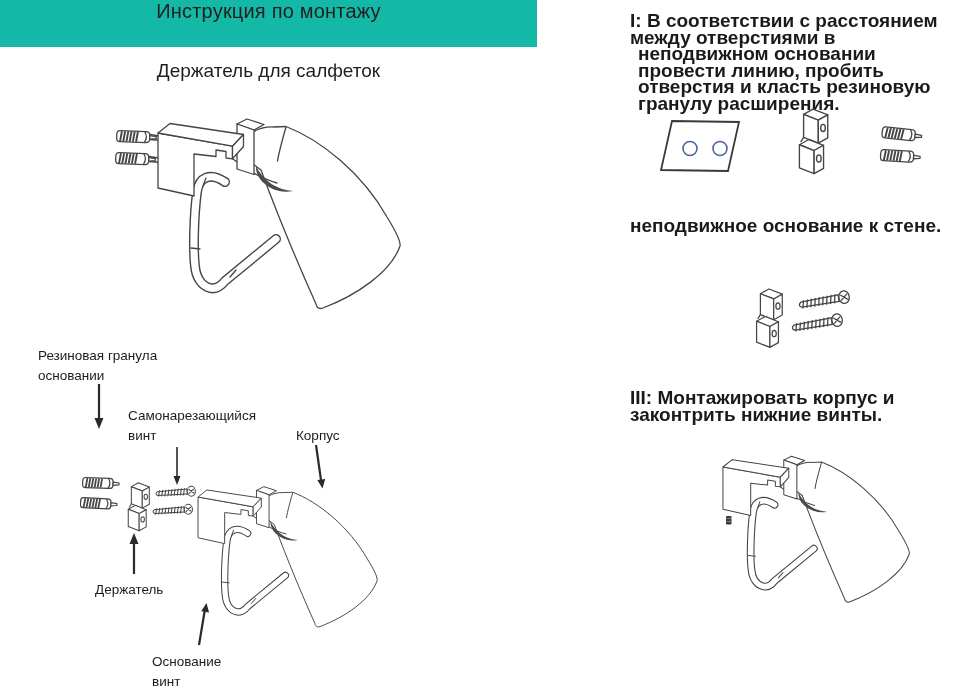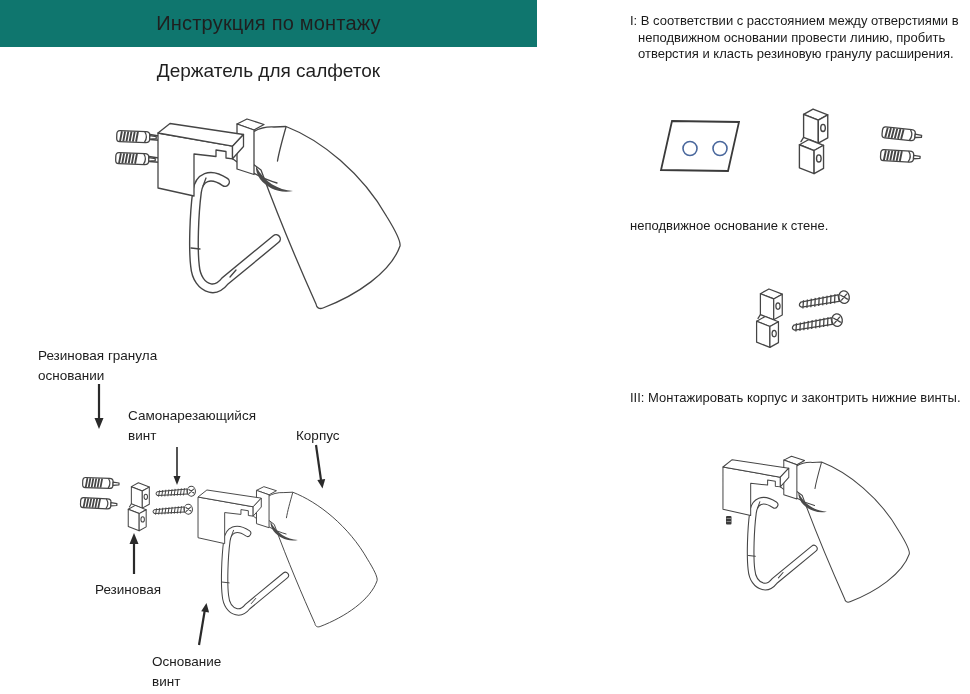--- a/index.html
+++ b/index.html
@@ -4,30 +4,30 @@
 <style>
   * { margin:0; padding:0; box-sizing:border-box; }
   html,body { background:#fff; }
   .page {
     position:relative; width:970px; height:694px; background:#ffffff;
     font-family:"Liberation Sans", sans-serif; color:#1c1c1c; overflow:hidden;
     outline:1px solid #f0f0f0;
   }
   .header-bar {
     position:absolute; left:0; top:0; width:537px; height:47px;
-    background:#0f766e; display:flex; align-items:center; justify-content:center;
+    background:#14b8a6; display:flex; align-items:flex-start; justify-content:center;
   }
   .header-title { font-size:20px; color:#1f1f1f; letter-spacing:0.2px; }
   .subtitle {
     position:absolute; left:0; top:60px; width:537px; text-align:center;
     font-size:19px; color:#1f1f1f;
   }
   .label { position:absolute; font-size:13.5px; line-height:20px; color:#1c1c1c; white-space:nowrap; }
   .label.center { }
-  .step-text { position:absolute; font-size:13px; line-height:16.5px; color:#1a1a1a; }
+  .step-text { position:absolute; font-size:19px; line-height:16.5px; color:#1a1a1a;font-weight:bold; }
   .step-text .cont { padding-left:8px; }
   svg.diagram { position:absolute; overflow:visible; }
   .ln { fill:none; stroke:#454545; stroke-width:1.3; stroke-linejoin:round; stroke-linecap:round; }
   .fw { fill:#ffffff; stroke:#454545; stroke-width:1.3; stroke-linejoin:round; }
 </style>
 </head>
 <body>
 
 <div class="page">
 
@@ -136,21 +136,21 @@
 
   <div class="label" style="left:38px; top:346px">
     <div>Резиновая гранула</div>
     <div>основании</div>
   </div>
   <div class="label center" style="left:128px; top:406px; width:145px">
     <div>Самонарезающийся</div>
     <div>винт</div>
   </div>
   <div class="label" style="left:296px; top:426px">Корпус</div>
-  <div class="label" style="left:95px; top:580px">Резиновая</div>
+  <div class="label" style="left:95px; top:580px">Держатель</div>
   <div class="label center" style="left:152px; top:652px; width:96px">
     <div>Основание</div>
     <div>винт</div>
   </div>
 
   <div class="step-text" style="left:630px; top:13px; width:338px">
     <div>I: В соответствии с расстоянием между отверстиями в</div>
     <div class="cont">неподвижном основании провести линию, пробить</div>
     <div class="cont">отверстия и класть резиновую гранулу расширения.</div>
   </div>

